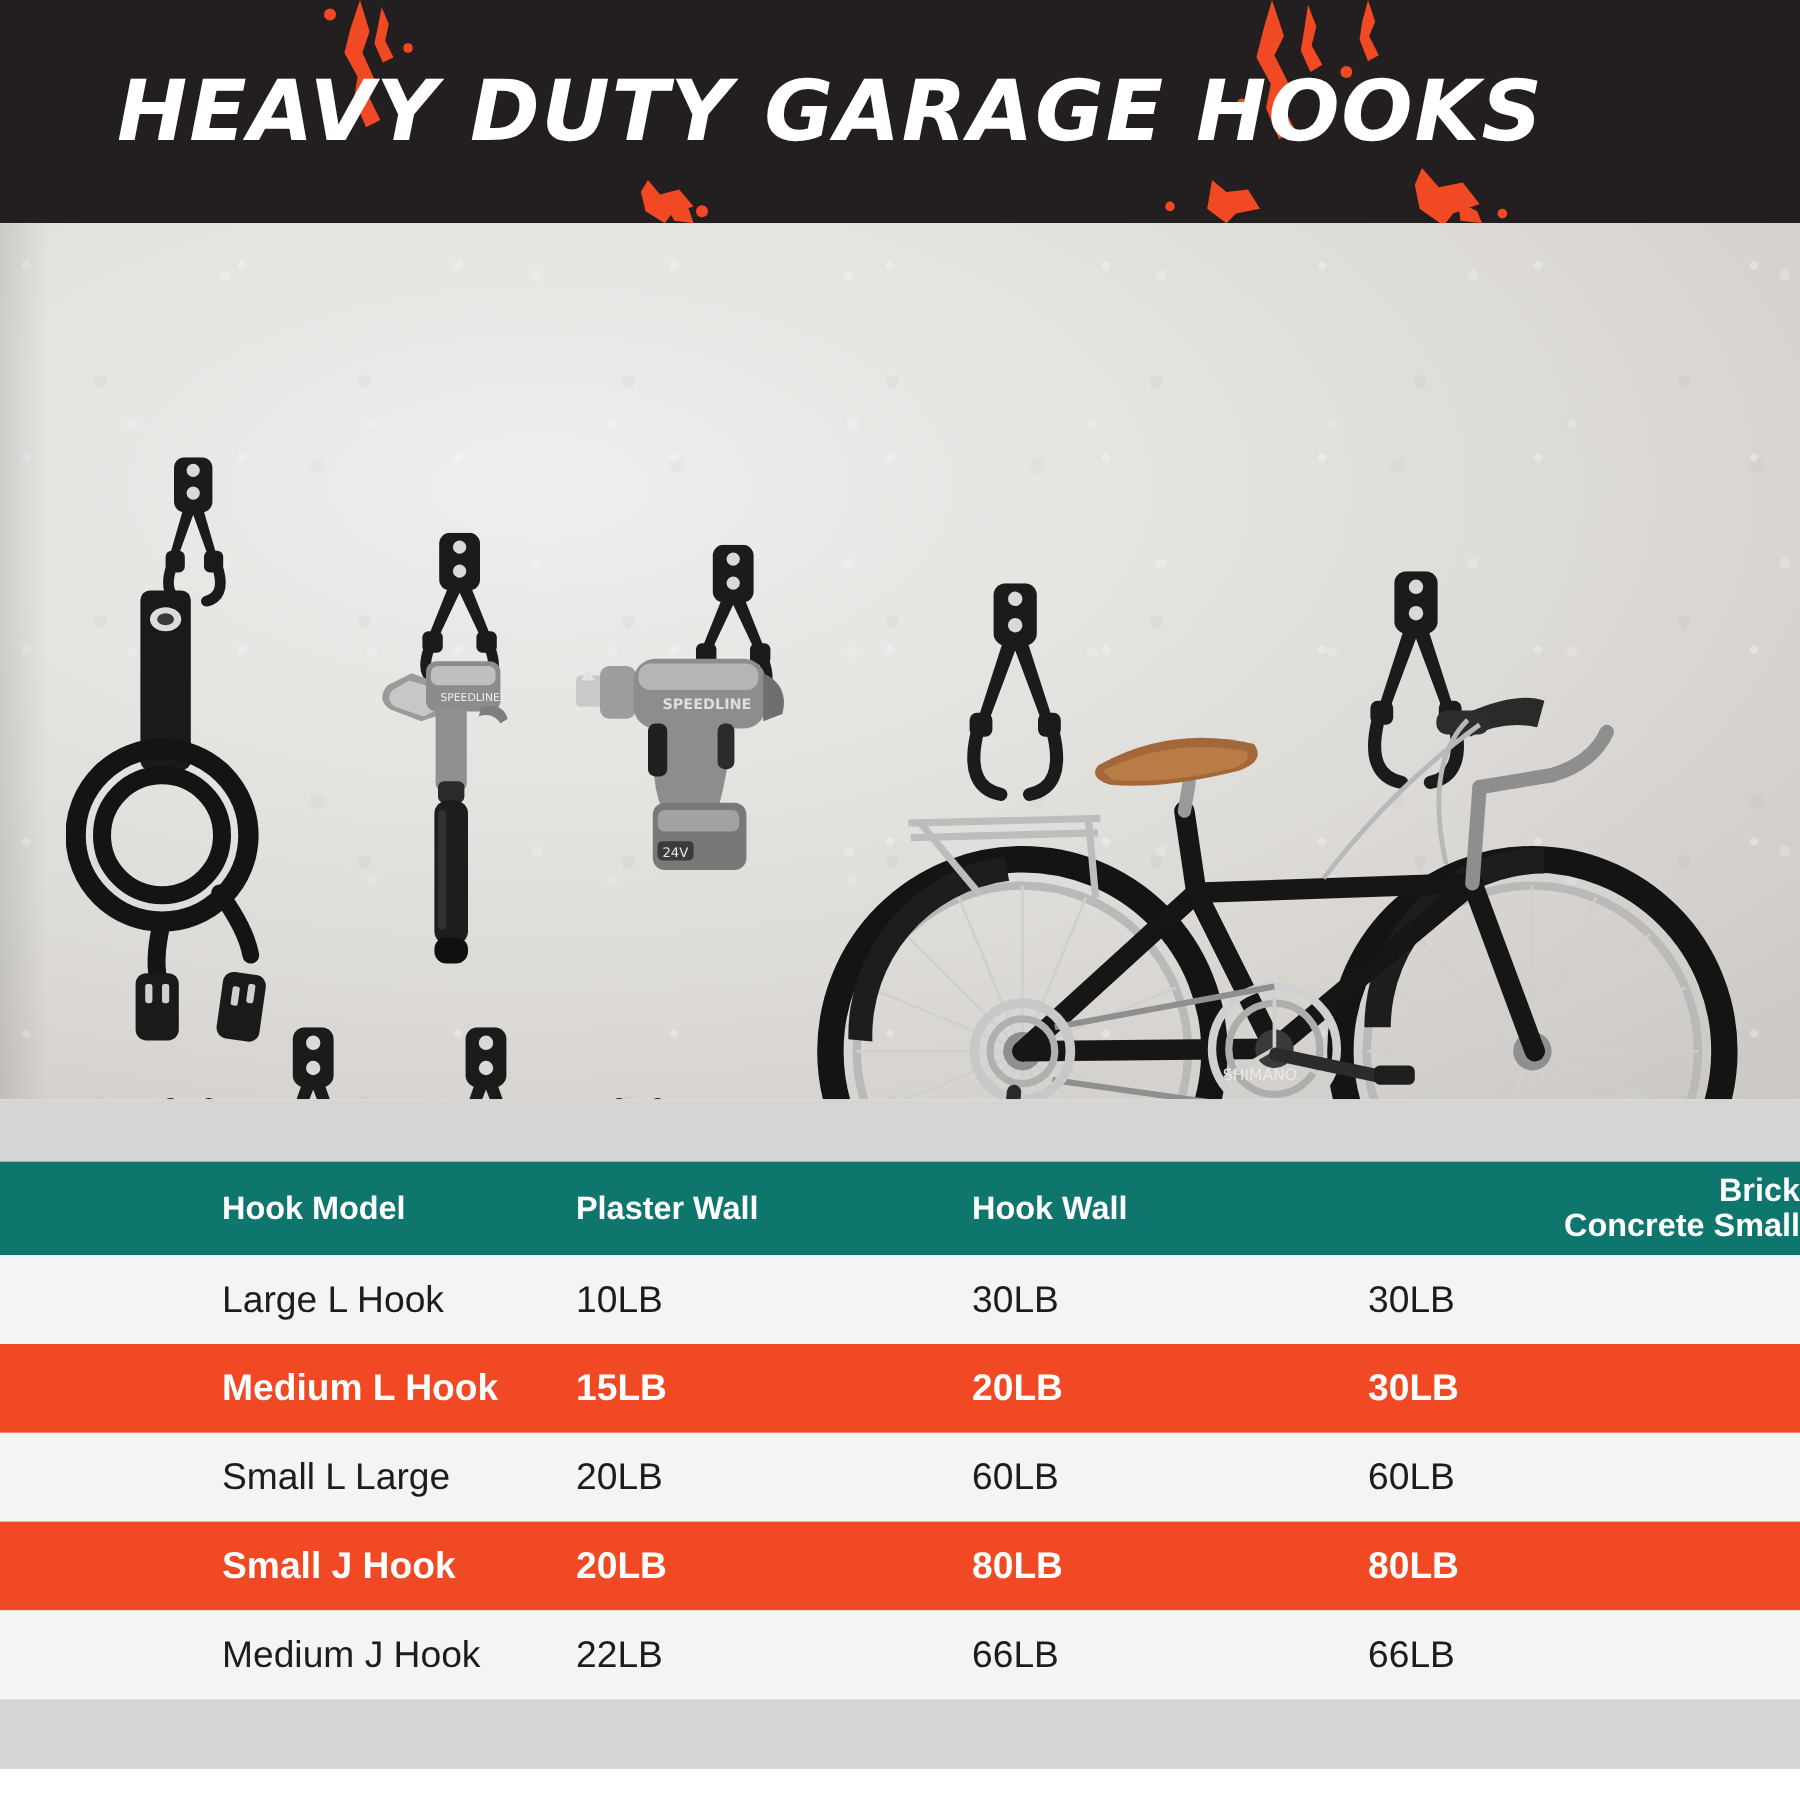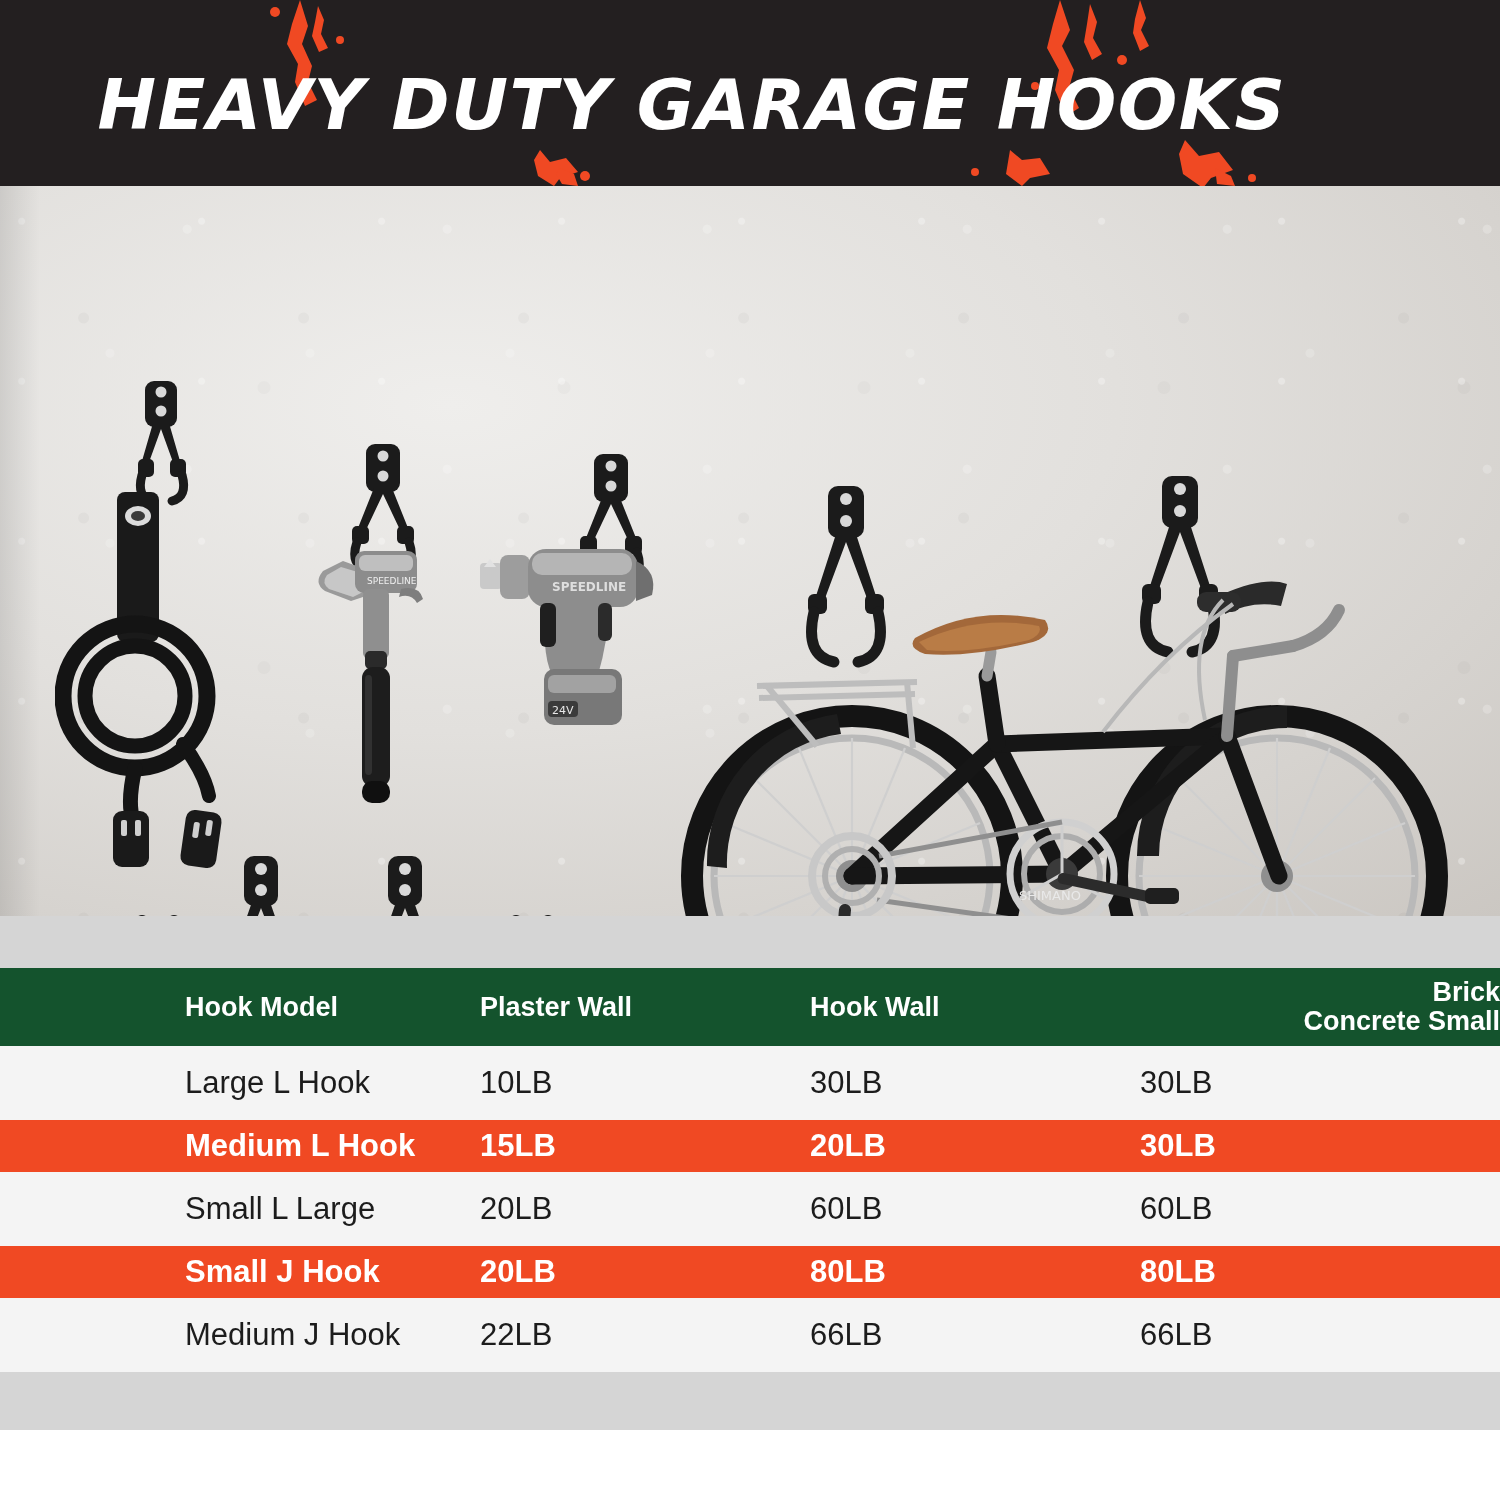--- a/index.html
+++ b/index.html
@@ -29,21 +29,21 @@
   .banner-splatter {
     position: absolute;
     top: 0;
     left: 0;
     width: 1500px;
     height: 186px;
     pointer-events: none;
   }
   .banner-title {
     position: absolute;
-    top: 12px;
+    top: 0;
     left: 0;
     width: 1384px;
     height: 186px;
     display: flex;
     align-items: center;
     justify-content: center;
     color: #ffffff;
     font-size: 70px;
     font-weight: bold;
     font-style: italic;
@@ -103,32 +103,32 @@
   table.spec {
     border-collapse: collapse;
     width: 1500px;
     table-layout: fixed;
   }
   table.spec td, table.spec th {
     padding: 0;
     vertical-align: middle;
   }
   .row-head {
-    background: #14532d;
+    background: #0f766e;
     color: #ffffff;
     height: 78px;
   }
   .row-head th {
     font-size: 27px;
     font-weight: bold;
     text-align: left;
     color: #ffffff;
   }
   .row-odd { background: #f4f4f4; color: #1c1c1c; height: 74px; }
-  .row-accent { background: #f04923; color: #ffffff; height: 52px; font-weight: bold; }
+  .row-accent { background: #f04923; color: #ffffff; height: 74px; font-weight: bold; }
   .row-odd td, .row-accent td { font-size: 31px; }
   .c1 { width: 480px; padding-left: 185px !important; box-sizing: border-box; }
   .c2 { width: 330px; padding-left: 0 !important; }
   .c3 { width: 330px; }
   .c4 { width: 360px; }
   .hdr-c1 { padding-left: 185px; }
   .hdr-c2 { padding-left: 0; }
   .val { display: block; text-align: right; }
   .two-line { line-height: 1.08; }
   .footer-bar {

